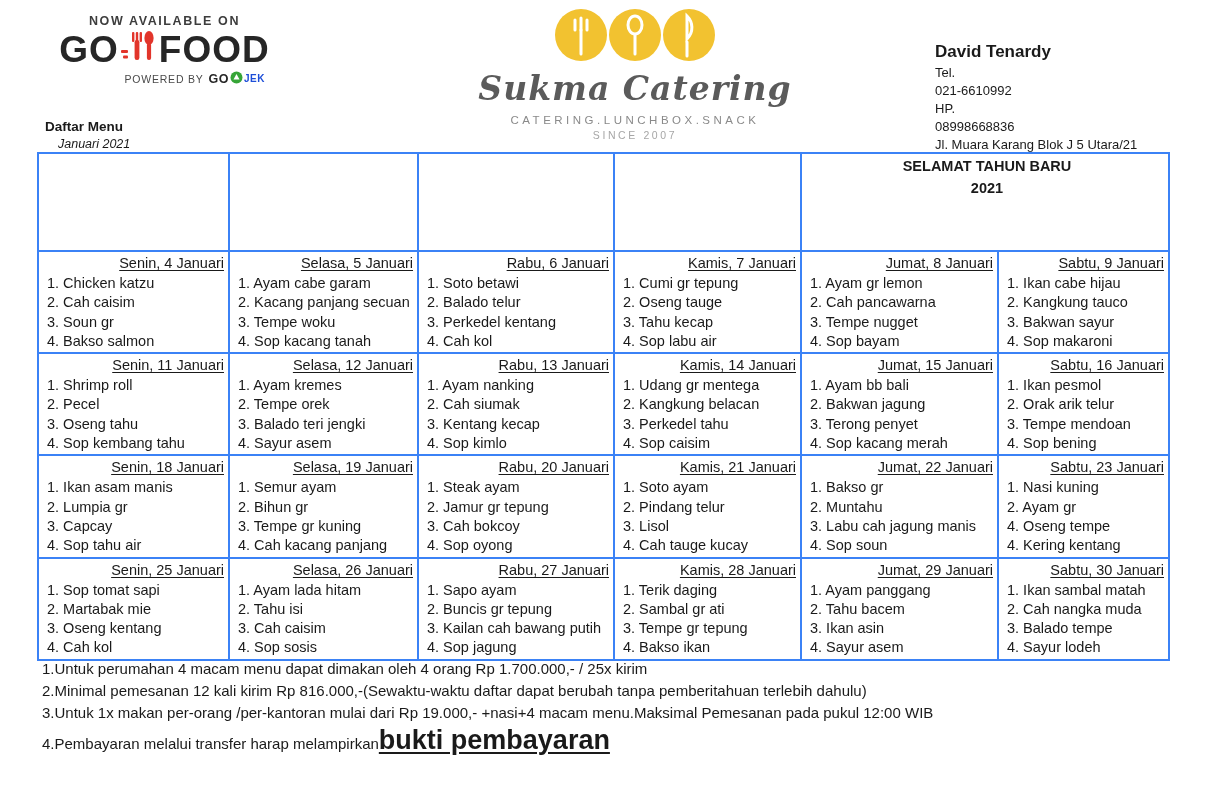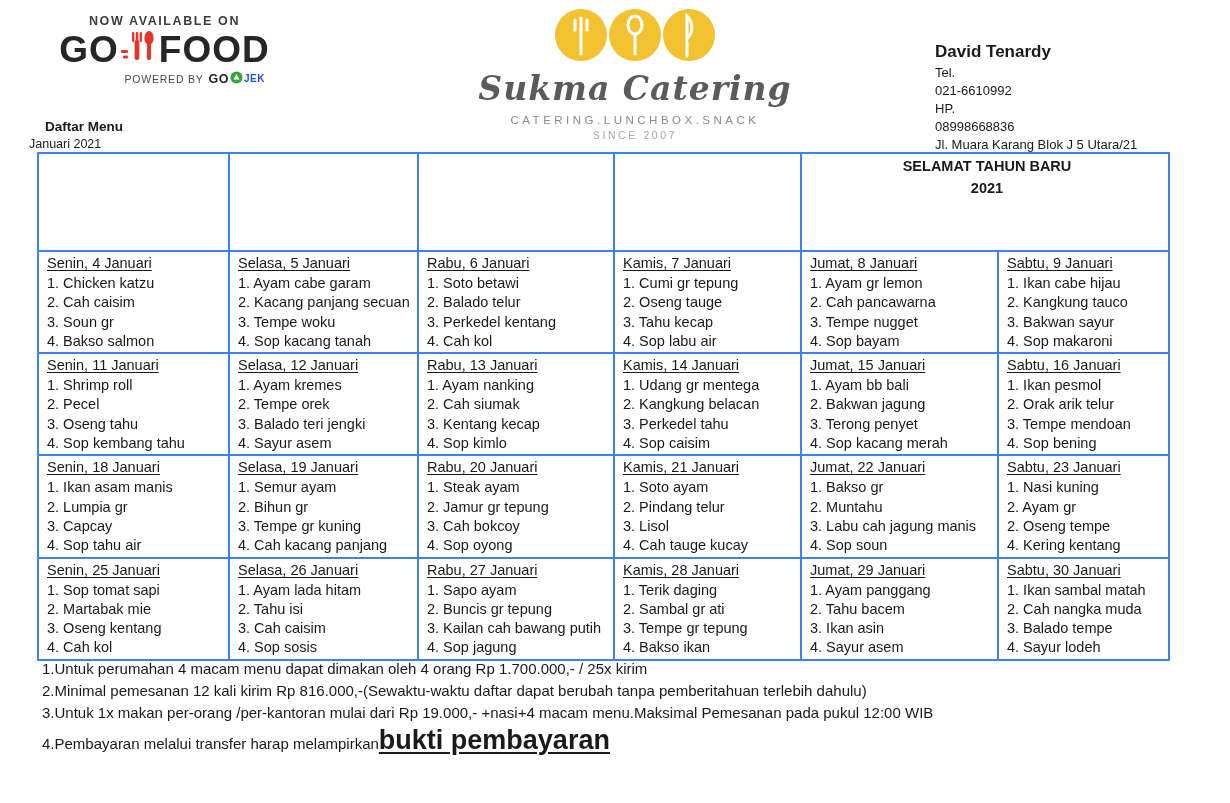--- a/index.html
+++ b/index.html
@@ -34,31 +34,31 @@
   .brand-since{font-size:10.5px;letter-spacing:2.6px;color:#a6a6a6;margin-top:3px;}
 
   
   .contact-block{position:absolute;left:935px;top:43px;width:270px;font-size:13px;line-height:18px;}
   .contact-name{font-size:17px;font-weight:700;margin-bottom:3px;}
   .contact-row{display:flex;flex-direction:column;}
   .contact-label{width:56px;}
 
   
   .list-title{position:absolute;left:45px;top:119px;font-size:13.5px;font-weight:700;}
-  .list-period{position:absolute;left:29px;top:137px;font-size:12.5px;}
+  .list-period{position:absolute;left:58px;top:137px;font-size:12.5px;font-style:italic;}
 
   
   table.menu{position:absolute;left:37px;top:152px;width:1131px;
              border-collapse:collapse;table-layout:fixed;}
   table.menu td{border:2px solid #3b82f6;vertical-align:top;padding:1px 4px 1px 8px;
                 font-size:14.5px;}
   tr.greet-row td{height:94px;}
   tr.week-row td{height:93px;}
   td.greet-cell{text-align:center;vertical-align:middle;font-weight:700;font-size:15px;line-height:22px;}
-  .day-title{text-align:left;text-decoration:underline;text-underline-offset:2px;
+  .day-title{text-align:right;text-decoration:underline;text-underline-offset:2px;
              font-size:14.5px;line-height:20px;margin-bottom:1px;}
   .menu-item{line-height:19.3px;white-space:nowrap;overflow:hidden;}
 
   
   .notes{position:absolute;left:42px;top:658px;width:1160px;font-size:15px;line-height:22px;}
   .note-line{margin:0;}
   .note4{margin-top:5px;}
   .note4 .big{font-size:27px;font-weight:700;text-decoration:underline;
               text-underline-offset:3px;}
 </style>
@@ -288,21 +288,21 @@
           <div class="day-title">Jumat, 22 Januari</div>
           <div class="menu-item">1. Bakso gr</div>
           <div class="menu-item">2. Muntahu</div>
           <div class="menu-item">3. Labu cah jagung manis</div>
           <div class="menu-item">4. Sop soun</div>
         </td>
         <td>
           <div class="day-title">Sabtu, 23 Januari</div>
           <div class="menu-item">1. Nasi kuning</div>
           <div class="menu-item">2. Ayam gr</div>
-          <div class="menu-item">2. Oseng tempe</div>
+          <div class="menu-item">4. Oseng tempe</div>
           <div class="menu-item">4. Kering kentang</div>
         </td>
       </tr>
       <tr class="week-row">
         <td>
           <div class="day-title">Senin, 25 Januari</div>
           <div class="menu-item">1. Sop tomat sapi</div>
           <div class="menu-item">2. Martabak mie</div>
           <div class="menu-item">3. Oseng kentang</div>
           <div class="menu-item">4. Cah kol</div>

